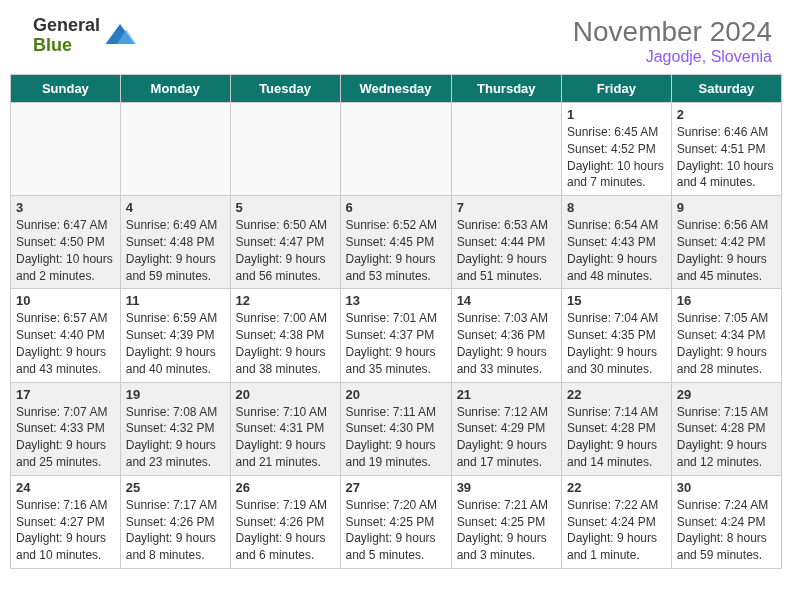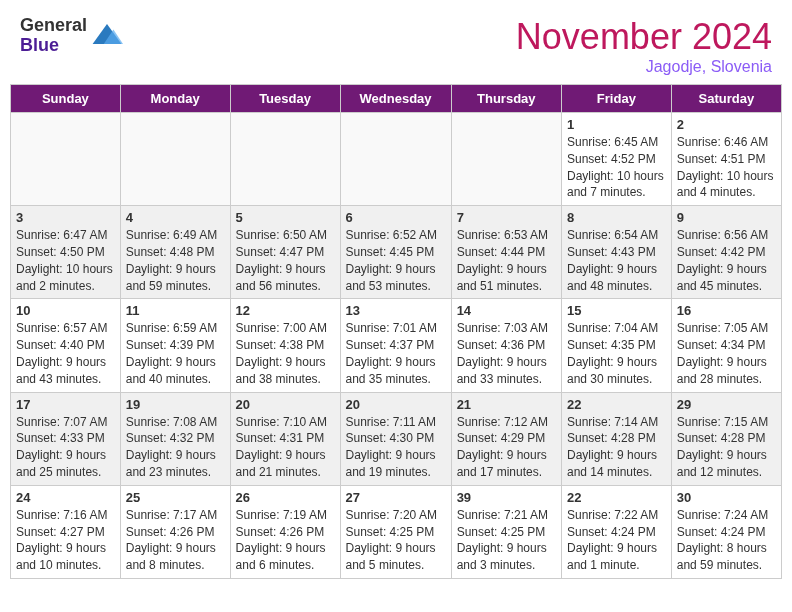--- a/index.html
+++ b/index.html
@@ -1,30 +1,30 @@
 <!DOCTYPE html>
 <html><head>
   <meta charset="utf-8">
   <style>
     * { box-sizing: border-box; margin: 0; padding: 0; }
     body { font-family: Arial, sans-serif; background: #fff; width: 792px; min-height: 612px; }
     
-    .header { display: flex; justify-content: space-between; align-items: flex-start; padding: 16px 20px 8px 20px; }
+    .header { display: flex; justify-content: space-between; align-items: flex-start; padding: 16px 20px 8px 33px; }
     
     .logo { display: flex; align-items: center; }
     .logo-text { display: flex; flex-direction: column; line-height: 1.1; }
     .logo-general { font-size: 18px; font-weight: bold; color: #333; }
-    .logo-blue { font-size: 18px; font-weight: bold; color: #4c1d95; }
+    .logo-blue { font-size: 18px; font-weight: bold; color: #4d7c0f; }
     .logo-icon { width: 32px; height: 32px; margin-left: 4px; }
     
     .title-section { text-align: right; }
-    .month-title { font-size: 36px; font-weight: normal; color: #be185d; }
+    .month-title { font-size: 28px; font-weight: normal; color: #737373; }
     .location { font-size: 16px; color: #8b5cf6; }
     
-    .day-header { background: #701a75; color: #fff; text-align: center; padding: 6px 4px; font-size: 13px; font-weight: bold; border: 1px solid #2a7abf; }
+    .day-header { background: #0f766e; color: #fff; text-align: center; padding: 6px 4px; font-size: 13px; font-weight: bold; border: 1px solid #2a7abf; }
     
     .day-cell { vertical-align: top; border: 1px solid #ccc; padding: 4px 5px; width: 113px; min-height: 80px; background: #fff; }
     .day-cell.empty { background: #f9f9f9; }
     .day-cell.shaded { background: #f0f0f0; }
     
     .day-number { font-size: 13px; font-weight: bold; color: #333; display: block; margin-bottom: 2px; }
     .day-info { font-size: 12px; color: #333; line-height: 1.4; }
     
     table { border-collapse: collapse; }
     .cal-table { width: calc(100% - 20px); margin: 0 10px; border-collapse: collapse; }

